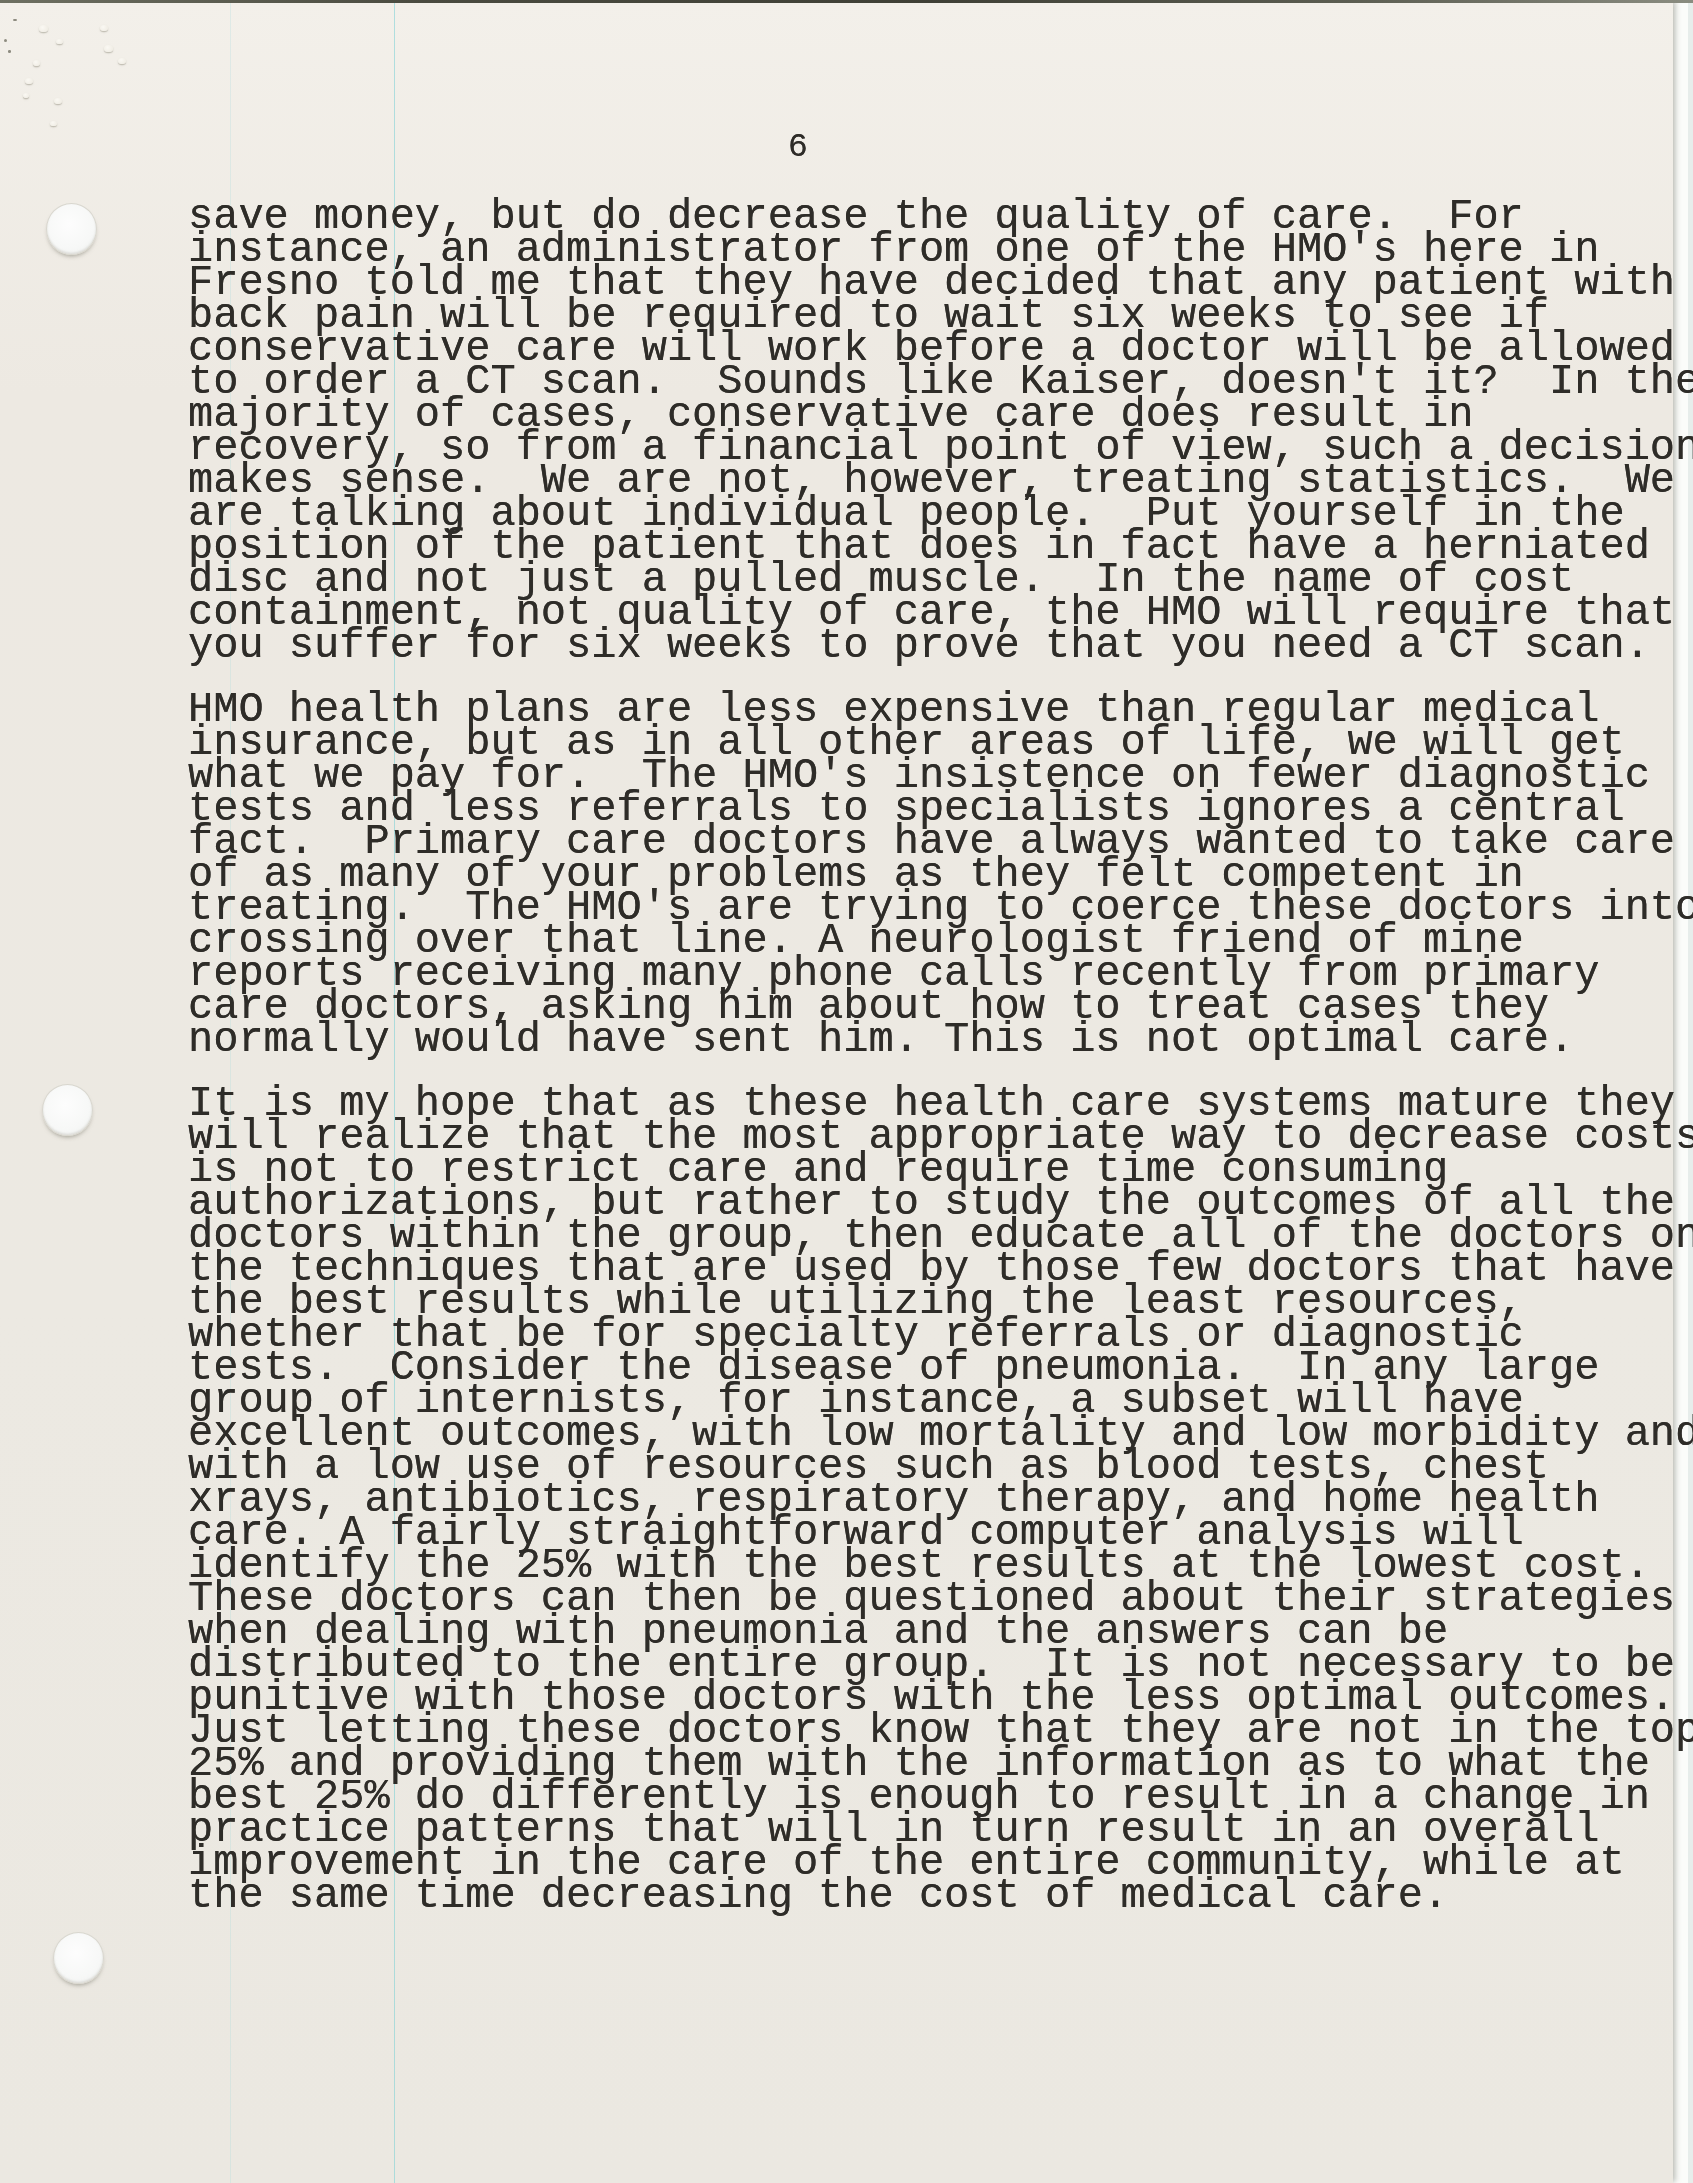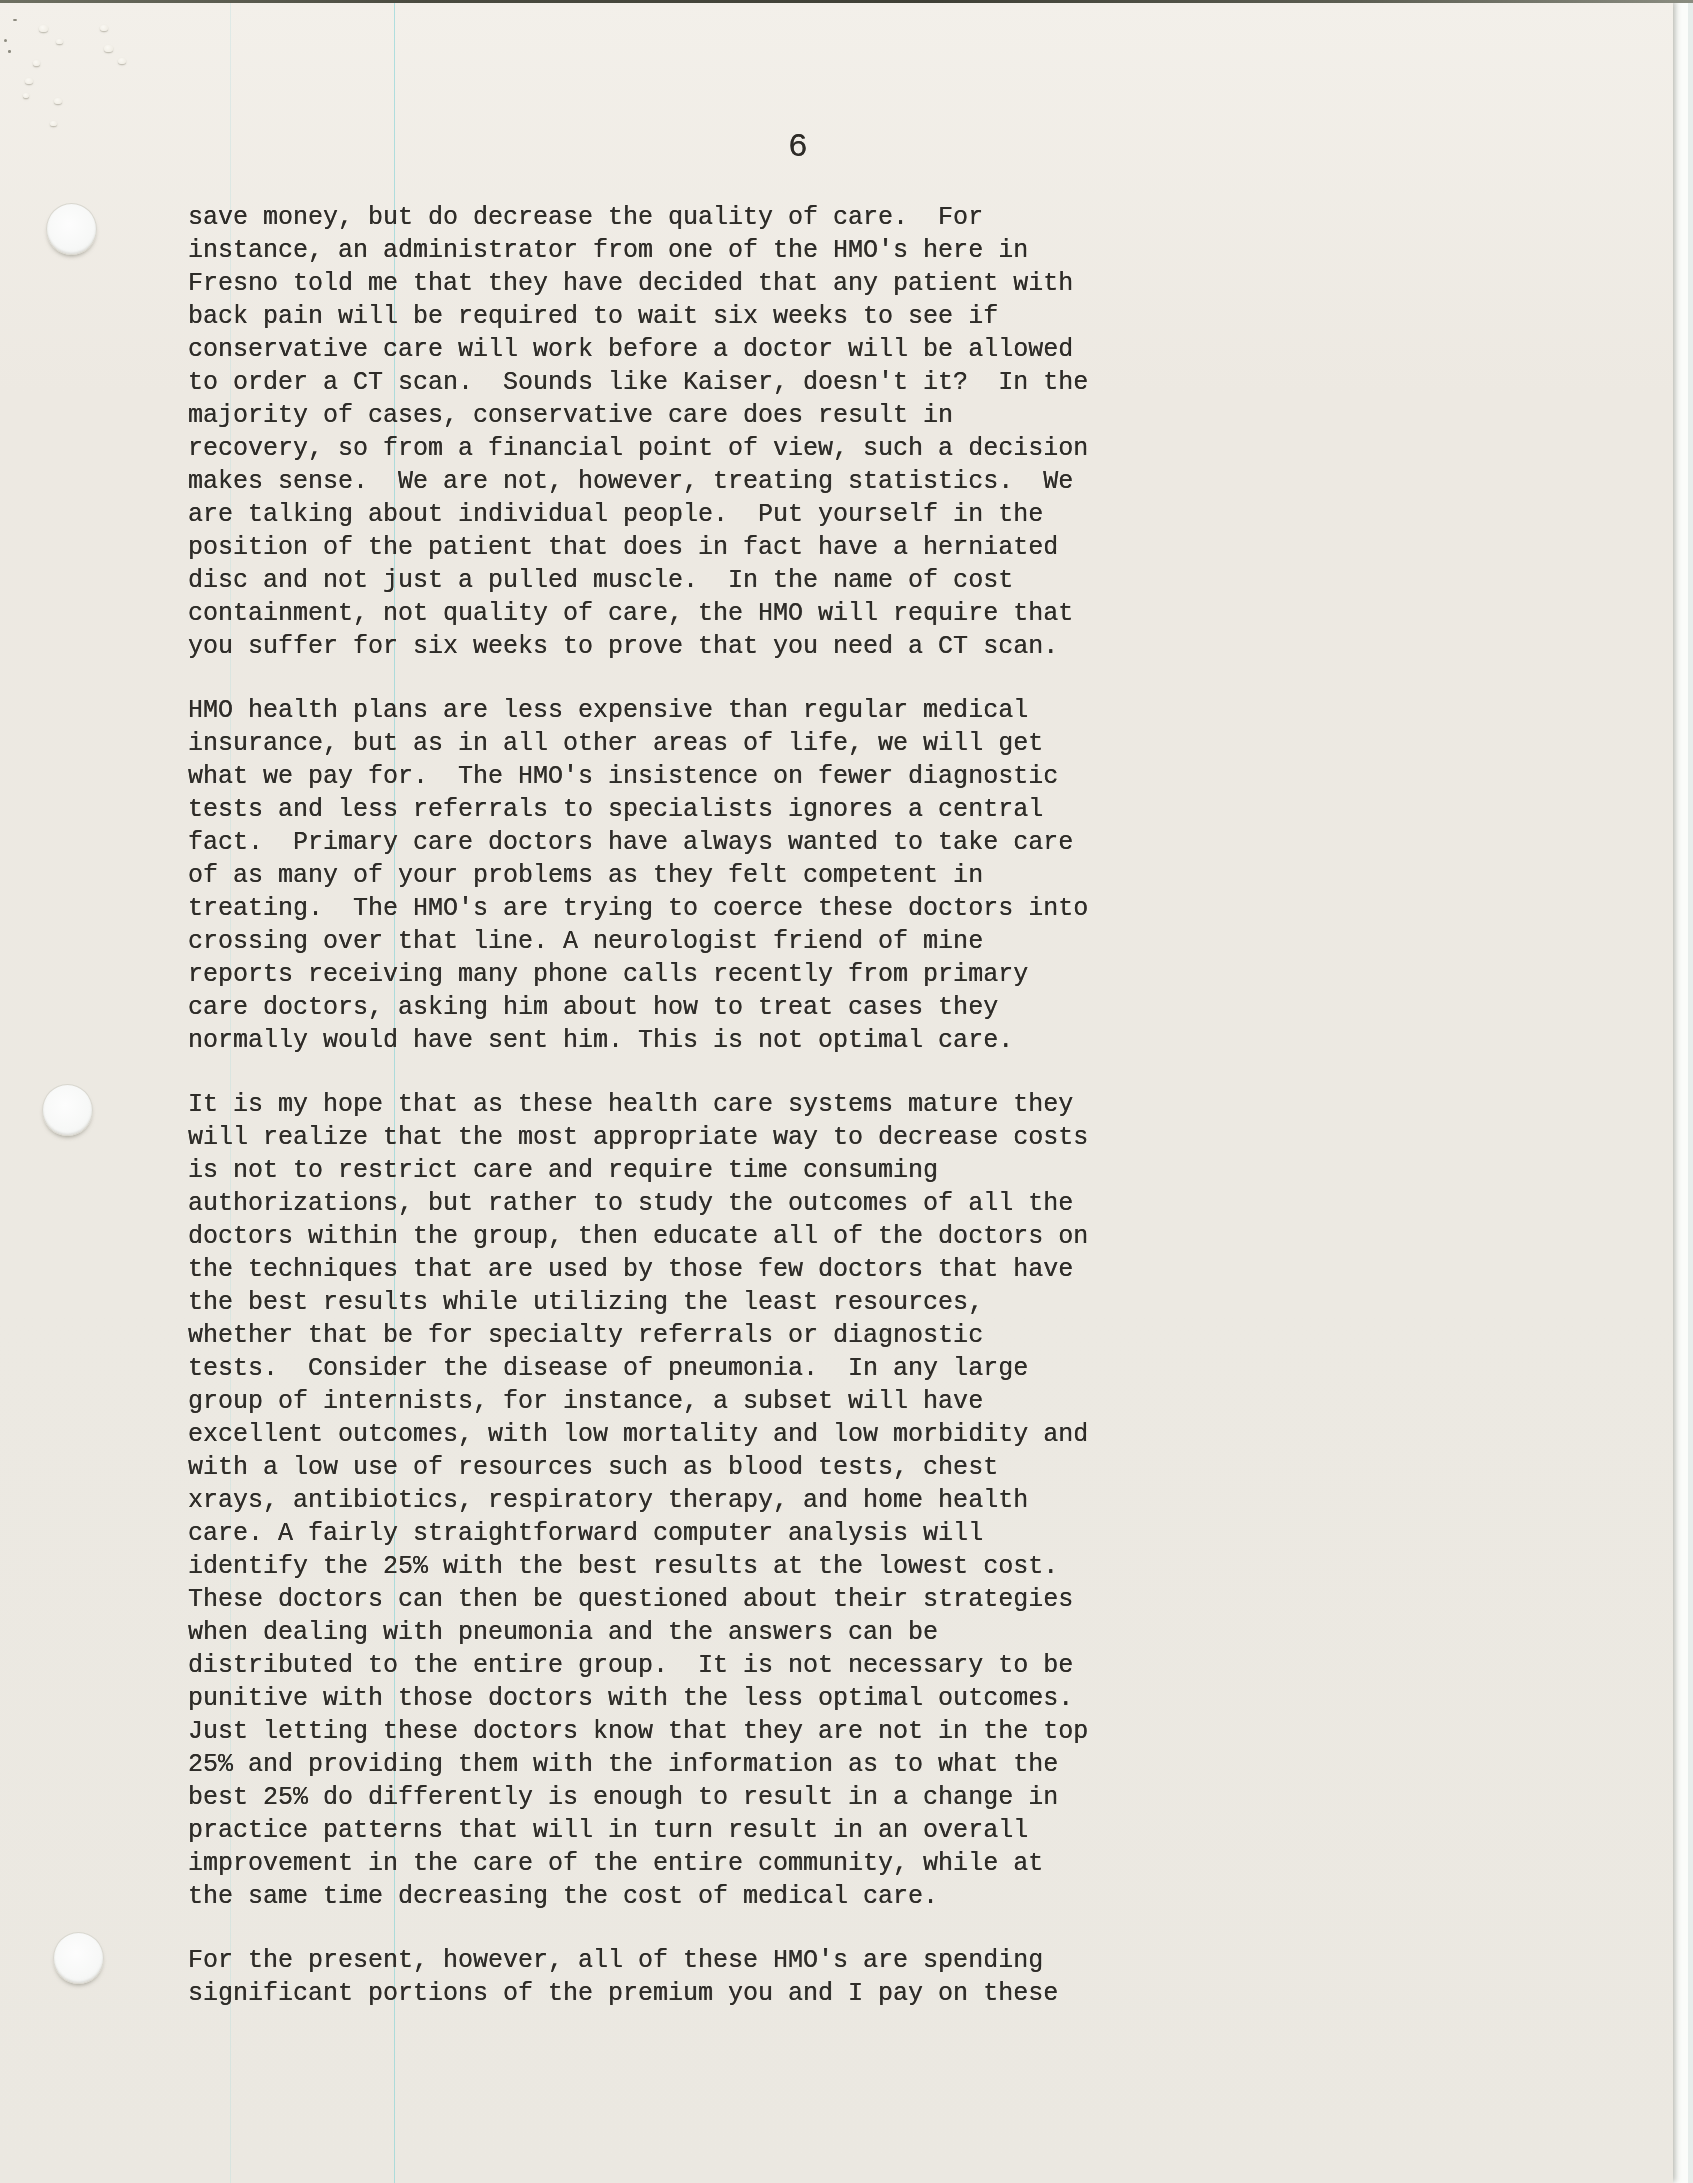--- a/index.html
+++ b/index.html
@@ -46,21 +46,21 @@
   }
   .dot{position:absolute;border-radius:50%;background:#8e8c80;}
   
   .page-number{
     position:absolute;left:788px;top:131px;
     font-size:33px;line-height:33px;color:#2e2c28;
     text-shadow:0 0 0.4px rgba(46,44,40,0.85);
   }
   .body-text{
     position:absolute;left:188px;top:201px;width:1262px;
-    font-size:25px;line-height:33px;color:#2e2c28;
+    font-size:42px;line-height:33px;color:#2e2c28;
     letter-spacing:0;
     text-shadow:0 0 0.4px rgba(46,44,40,0.85), 0.3px 0.3px 0 rgba(46,44,40,0.2);
   }
   .para{white-space:pre;margin:0 0 31px 0;}
   .para:last-child{margin-bottom:0;}
 </style>
 </head>
 <body>
 
 <div class="edge-white"></div>
@@ -134,20 +134,18 @@
 These doctors can then be questioned about their strategies
 when dealing with pneumonia and the answers can be
 distributed to the entire group.  It is not necessary to be
 punitive with those doctors with the less optimal outcomes.
 Just letting these doctors know that they are not in the top
 25% and providing them with the information as to what the
 best 25% do differently is enough to result in a change in
 practice patterns that will in turn result in an overall
 improvement in the care of the entire community, while at
 the same time decreasing the cost of medical care.</p>
-    <p class="para">For the present, however, all of these HMO's are spending
-significant portions of the premium you and I pay on these</p>
   </div>
 
 </div>
 
 <div class="top-edge"></div>
 
 
 </body></html>

